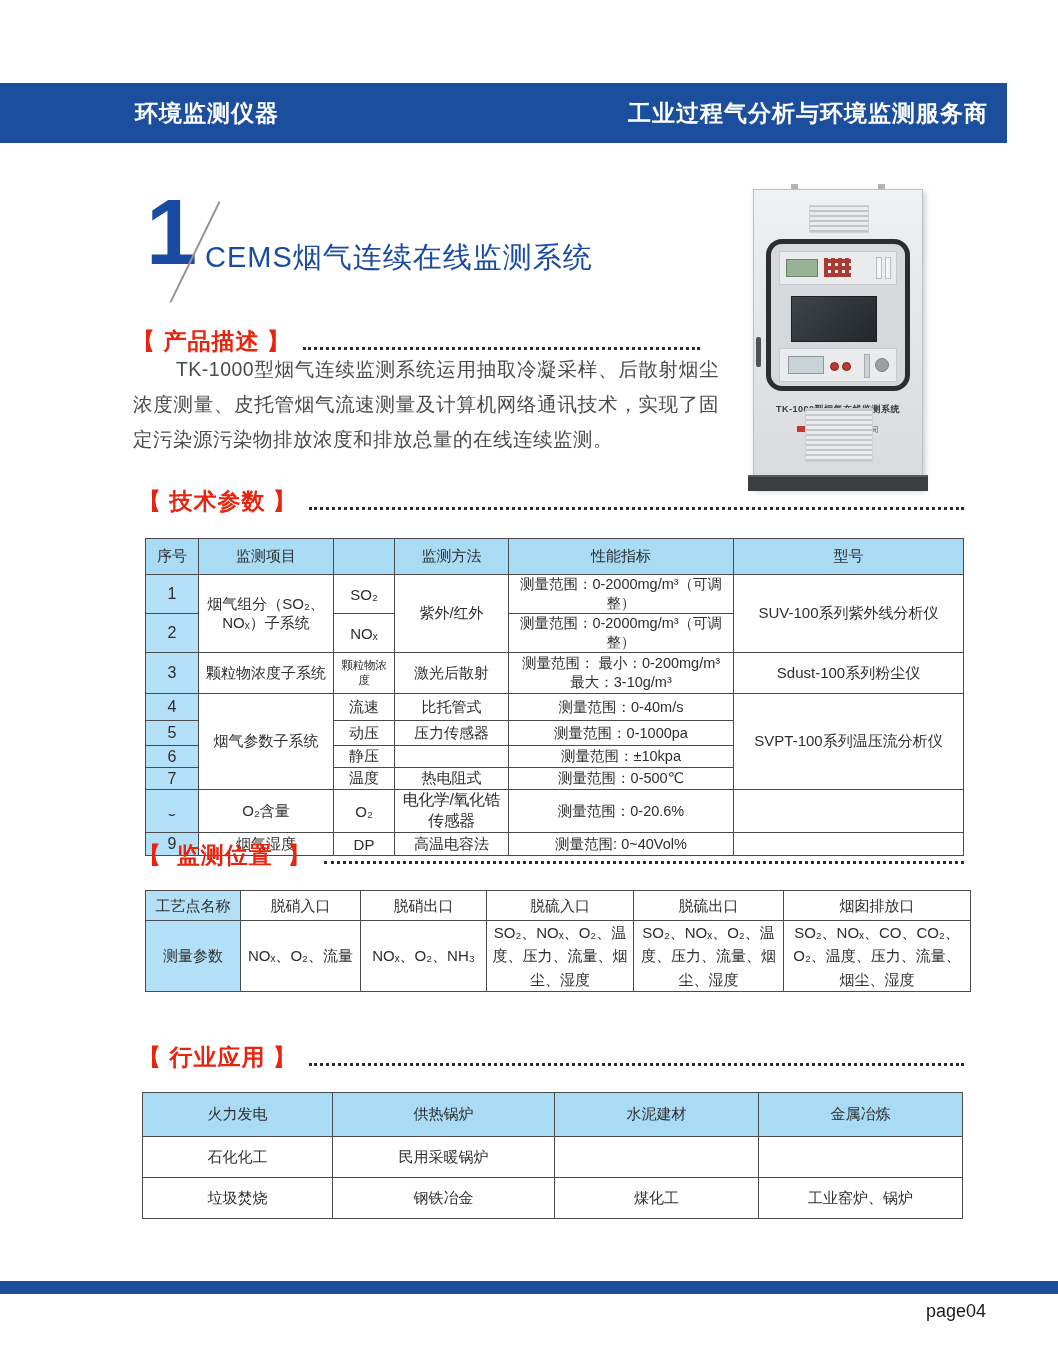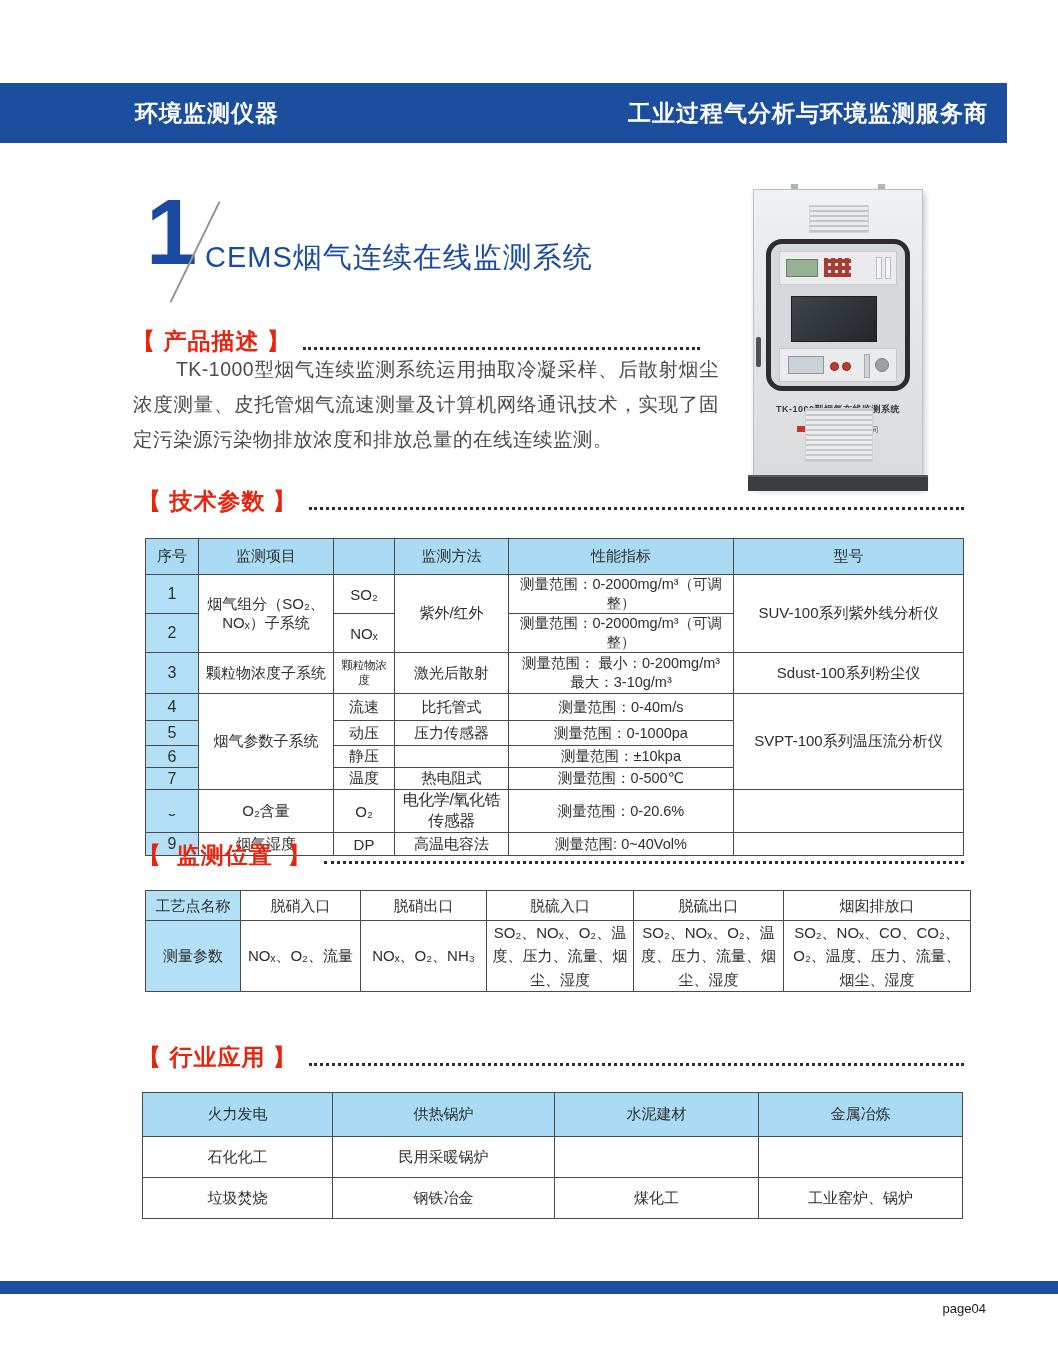--- a/index.html
+++ b/index.html
@@ -78,21 +78,21 @@
              color:#3a3a3a;letter-spacing:0.5px;}
   .cab-company{position:absolute;top:236px;left:0;width:100%;text-align:center;font-size:7px;color:#555;}
   .cab-logo{display:inline-block;width:9px;height:6px;background:#c0392b;margin-right:3px;}
   .cab-vent-bot{position:absolute;bottom:26px;left:52px;width:66px;height:52px;border:1px solid #cfd2d4;
             background:repeating-linear-gradient(0deg,#c5c8ca 0 2px,#e9ebec 2px 5px);}
   .cab-handle{position:absolute;left:3px;top:148px;width:5px;height:30px;background:#4e5254;border-radius:2px;}
   .cab-base{position:absolute;bottom:-3px;left:-5px;right:-5px;height:14px;background:#3a3d40;border-top:2px solid #55595c;}
 
   
   .footer-line{position:absolute;left:0;top:1281px;width:1058px;height:13px;background:#1b4e9c;}
-  .page-num{position:absolute;right:72px;top:1301px;font-size:13px;color:#1a1a1a;text-align:right;}
+  .page-num{position:absolute;right:72px;top:1301px;font-size:18px;color:#1a1a1a;text-align:right;}
 </style>
 </head>
 <body>
 
 <div class="page">
 
   <div class="header-bar">
     <span>环境监测仪器</span>
     <span>工业过程气分析与环境监测服务商</span>
   </div>

